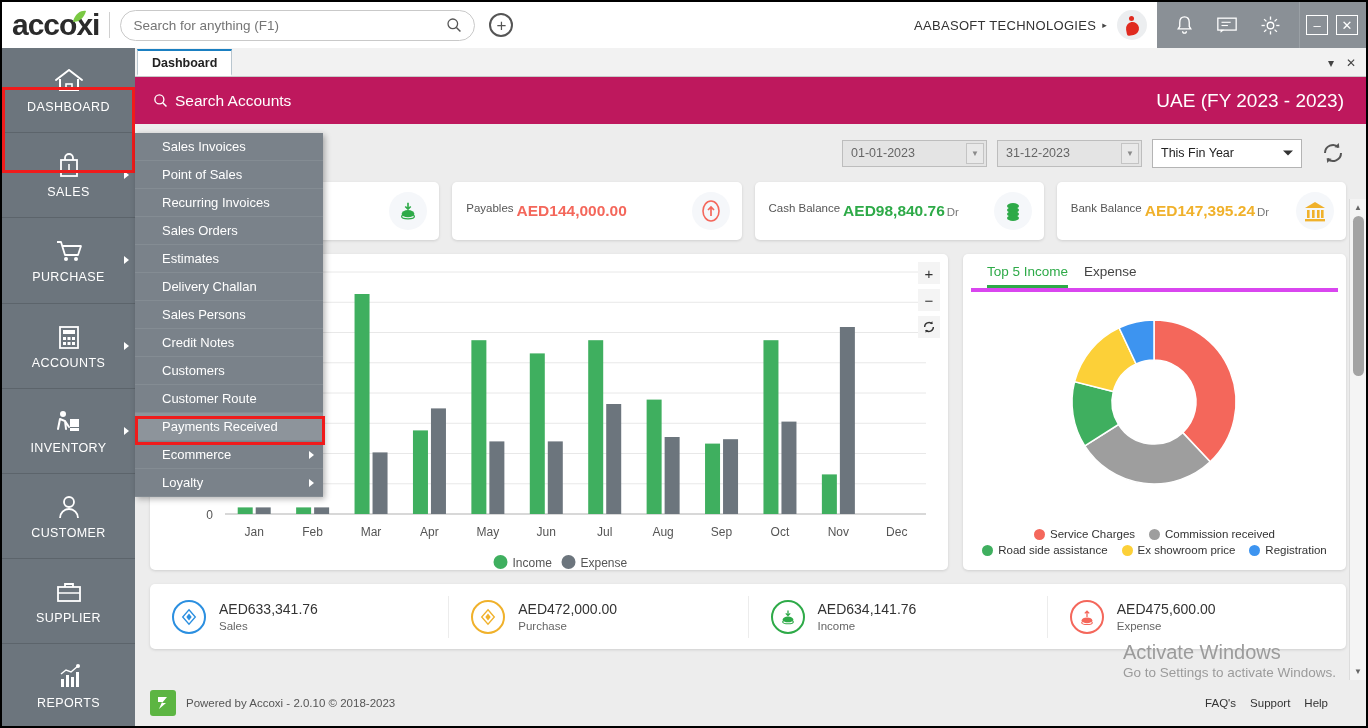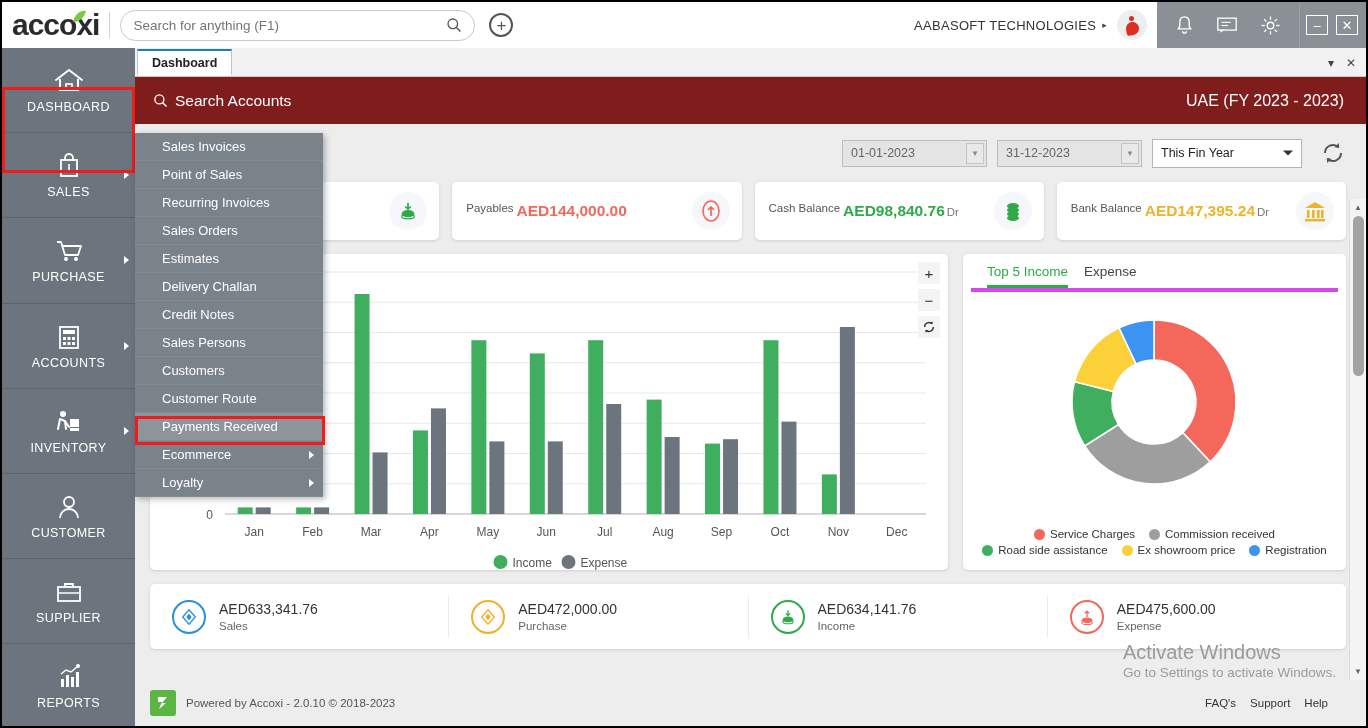--- a/index.html
+++ b/index.html
@@ -106,25 +106,25 @@
     padding-right: 10px; height: 27px; color: #444;
   }
   #tabstrip-right span { cursor: pointer; font-size: 12px; }
 
   
   #content {
     position: absolute; left: 133px; top: 75px; right: 0; bottom: 0;
     background: #ededed; overflow: hidden;
   }
   #greenbar {
-    height: 47px; background: #7f1d1d; display: flex; align-items: center;
+    height: 47px; background: #be185d; display: flex; align-items: center;
     justify-content: space-between; padding: 0 22px 0 18px; color: #fff;
   }
   #search-accounts { display: flex; align-items: center; gap: 7px; font-size: 15.5px; cursor: pointer; }
-  #fy-label { font-size: 16px; }
+  #fy-label { font-size: 19px; }
 
   #filterbar {
     height: 58px; display: flex; align-items: center; justify-content: flex-end;
     padding-right: 20px; gap: 10px;
   }
   .datebox {
     width: 145px; height: 27px; background: #e4e4e4; border: 1px solid #bdbdbd;
     display: flex; align-items: center; font-size: 12.5px; color: #666;
     padding-left: 8px; position: relative; cursor: pointer;
   }
@@ -741,24 +741,24 @@
     <div class="mi">
       <span>Sales Orders</span>
     </div>
     <div class="mi">
       <span>Estimates</span>
     </div>
     <div class="mi">
       <span>Delivery Challan</span>
     </div>
     <div class="mi">
+      <span>Sales Persons</span>
+    </div>
+    <div class="mi">
       <span>Credit Notes</span>
-    </div>
-    <div class="mi">
-      <span>Sales Persons</span>
     </div>
     <div class="mi">
       <span>Customers</span>
     </div>
     <div class="mi">
       <span>Customer Route</span>
     </div>
     <div class="mi sel">
       <span>Payments Received</span>
     </div>

